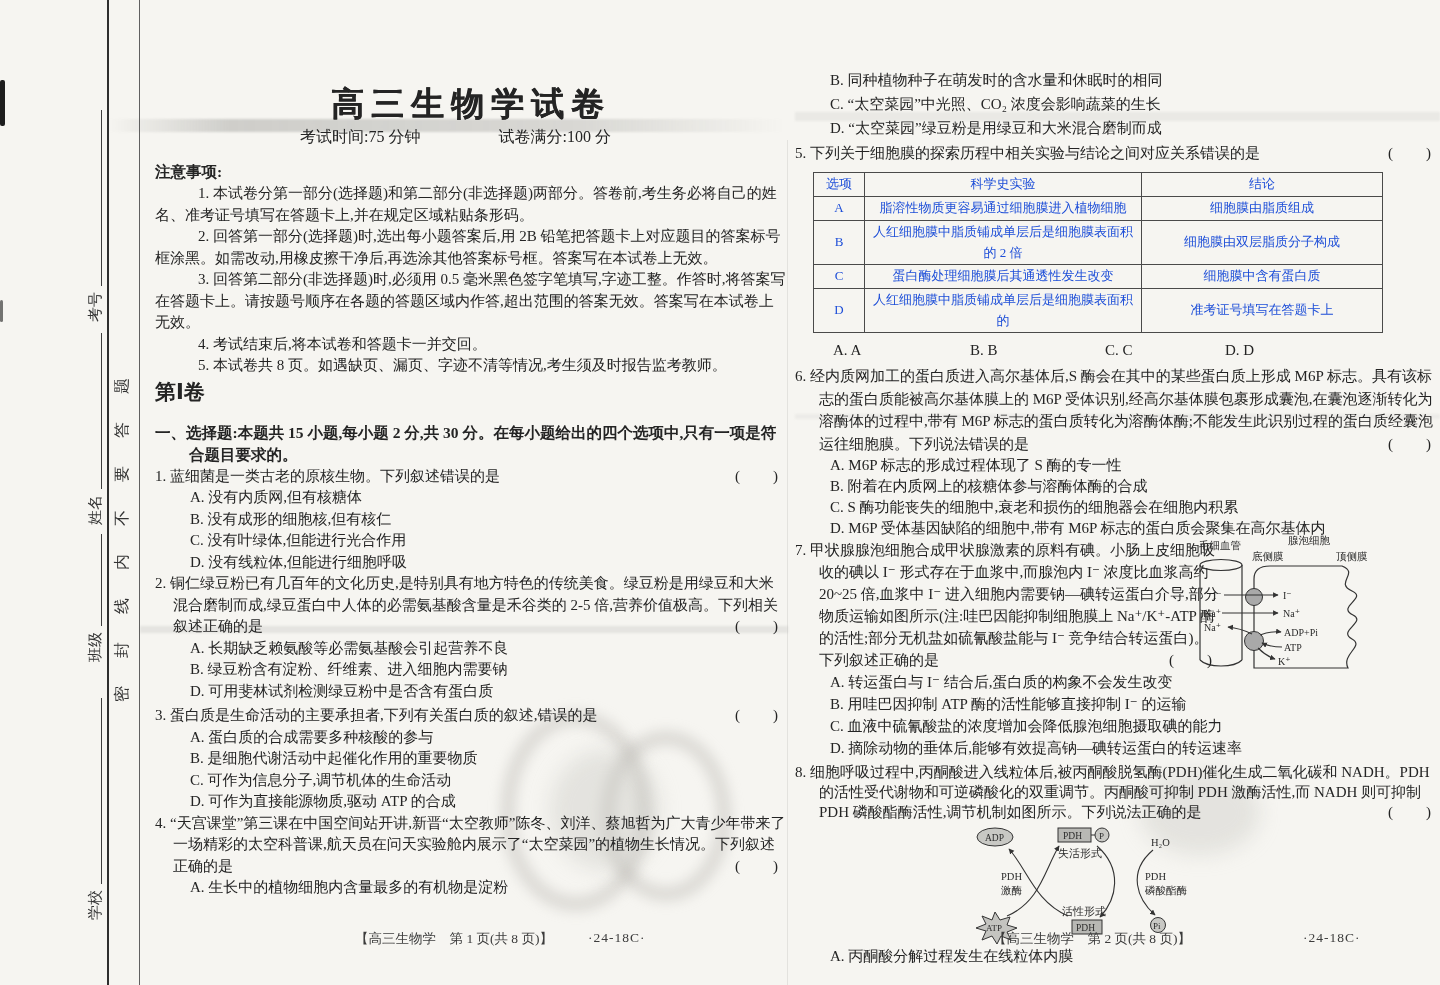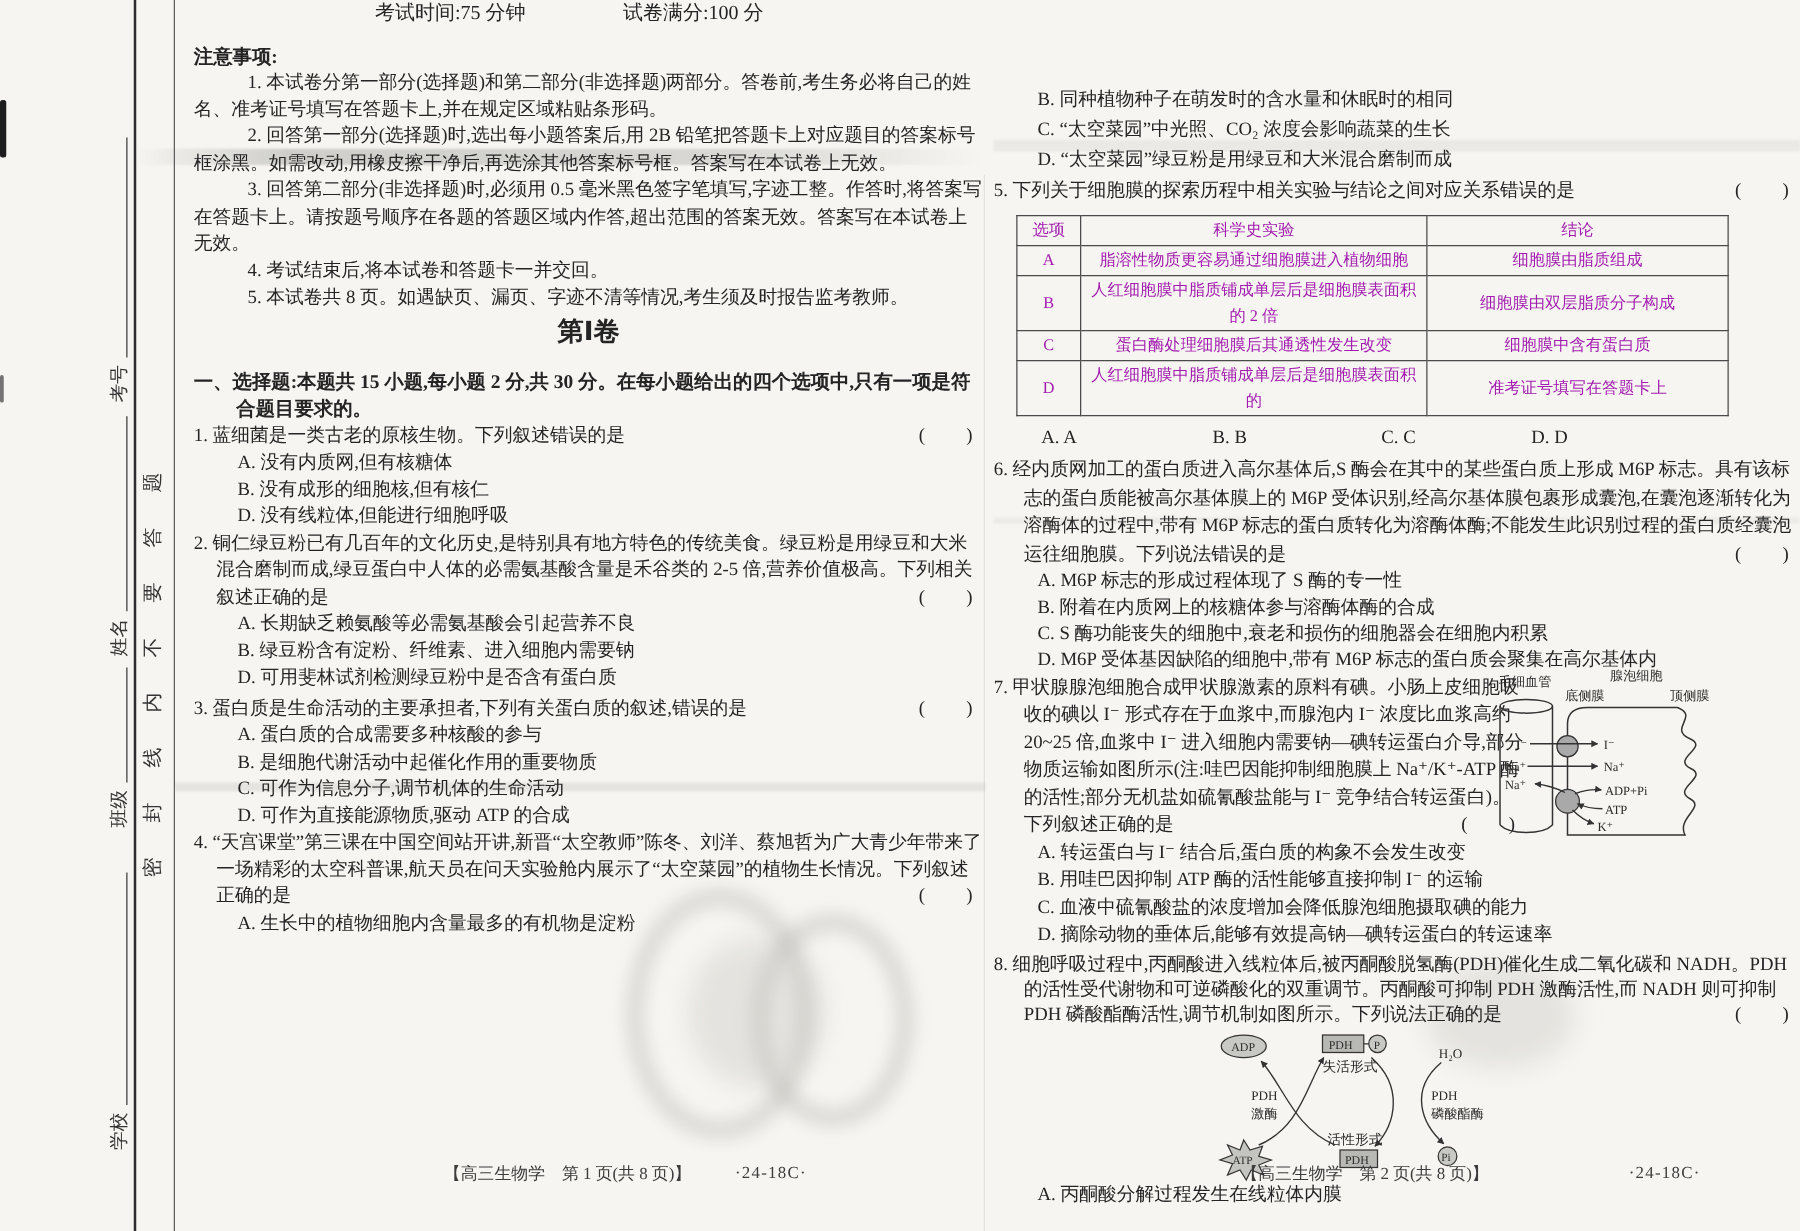--- a/index.html
+++ b/index.html
@@ -36,29 +36,29 @@
   
   .page { position:absolute; top:0; }
   .p1 { left:155px; width:632px; }
   .p2 { left:795px; width:645px; }
   .title { margin:82px 0 0 0; text-align:center; font-size:33px; font-weight:bold; letter-spacing:7px; text-shadow:0.6px 0 0 currentColor; }
   .timerow { font-size:16px; display:flex; }
   .timerow .t1 { margin-left:145px; }
   .timerow .t2 { margin-left:78px; }
   .nt { margin-top:14px; font-size:15.5px; font-weight:bold; }
   .notice p { margin:0; font-size:15px; line-height:21.5px; text-indent:43px; }
-  .sec { margin-top:1px; text-align:center; font-size:21px; font-weight:bold; }
+  .sec { margin-top:1px; text-align:left; font-size:21px; font-weight:bold; }
   .intro { margin-top:16px; font-size:15.5px; font-weight:bold; line-height:22px; padding-left:34px; text-indent:-34px; }
   .q { position:relative; font-size:15px; line-height:21.5px; }
   .stem { position:relative; padding-left:18px; text-indent:-18px; }
   .p2 .stem { padding-left:24px; text-indent:-24px; }
   .opt { padding-left:35px; }
   .bracket { position:absolute; right:8px; bottom:0; text-indent:0; letter-spacing:1px; }
   
-  .tbl { border-collapse:collapse; margin:7px 0 0 18px; font-size:13px; text-align:center; color:#a21caf; }
+  .tbl { border-collapse:collapse; margin:7px 0 0 18px; font-size:13px; text-align:center; color:#1d4ed8; }
   .tbl th, .tbl td { border:1px solid #4a4a4a; height:23px; padding:0 4px; font-weight:normal; }
   .tbl .c1 { width:42px; } .tbl .c2 { width:268px; } .tbl .c3 { width:232px; }
   .ansrow { display:flex; margin-top:7px; font-size:15px; }
   .ansrow span:nth-child(1){ margin-left:38px; width:137px; }
   .ansrow span:nth-child(2){ width:135px; }
   .ansrow span:nth-child(3){ width:120px; }
   
   .q7 .stem { width:402px; }
   .diag7 { position:absolute; left:401px; top:-4px; }
   .diag8 { margin:2px 0 0 160px; display:block; }
@@ -108,39 +108,41 @@
   <div class="vfield" style="top:920px;width:222px;">
     <span>学校</span>
       <span class="ul"></span>
   </div>
 
   <div class="seal">
     <span>密</span><span>封</span><span>线</span><span>内</span><span>不</span><span>要</span><span>答</span><span>题</span>
   </div>
 
   <div class="page p1">
+    <div class="title">高三生物学试卷</div>
     <div class="timerow">
       <span class="t1">考试时间:75 分钟</span>
       <span class="t2">试卷满分:100 分</span>
     </div>
     <div class="nt">注意事项:</div>
     <div class="notice">
       <p>1. 本试卷分第一部分(选择题)和第二部分(非选择题)两部分。答卷前,考生务必将自己的姓名、准考证号填写在答题卡上,并在规定区域粘贴条形码。</p>
       <p>2. 回答第一部分(选择题)时,选出每小题答案后,用 2B 铅笔把答题卡上对应题目的答案标号框涂黑。如需改动,用橡皮擦干净后,再选涂其他答案标号框。答案写在本试卷上无效。</p>
       <p>3. 回答第二部分(非选择题)时,必须用 0.5 毫米黑色签字笔填写,字迹工整。作答时,将答案写在答题卡上。请按题号顺序在各题的答题区域内作答,超出范围的答案无效。答案写在本试卷上无效。</p>
       <p>4. 考试结束后,将本试卷和答题卡一并交回。</p>
       <p>5. 本试卷共 8 页。如遇缺页、漏页、字迹不清等情况,考生须及时报告监考教师。</p>
     </div>
     <div class="sec">第Ⅰ卷</div>
     <div class="intro">一、选择题:本题共 15 小题,每小题 2 分,共 30 分。在每小题给出的四个选项中,只有一项是符合题目要求的。</div>
 
     <div class="q">
       <div class="stem"><span>1. 蓝细菌是一类古老的原核生物。下列叙述错误的是</span><span class="bracket">(　　)</span></div>
       <div class="opt">A. 没有内质网,但有核糖体</div>
       <div class="opt">B. 没有成形的细胞核,但有核仁</div>
+      <div class="opt">C. 没有叶绿体,但能进行光合作用</div>
       <div class="opt">D. 没有线粒体,但能进行细胞呼吸</div>
     </div>
 
     <div class="q">
       <div class="stem"><span>2. 铜仁绿豆粉已有几百年的文化历史,是特别具有地方特色的传统美食。绿豆粉是用绿豆和大米混合磨制而成,绿豆蛋白中人体的必需氨基酸含量是禾谷类的 2-5 倍,营养价值极高。下列相关叙述正确的是</span><span class="bracket">(　　)</span></div>
       <div class="opt">A. 长期缺乏赖氨酸等必需氨基酸会引起营养不良</div>
       <div class="opt">B. 绿豆粉含有淀粉、纤维素、进入细胞内需要钠</div>
       <div class="opt">D. 可用斐林试剂检测绿豆粉中是否含有蛋白质</div>
     </div>
 

